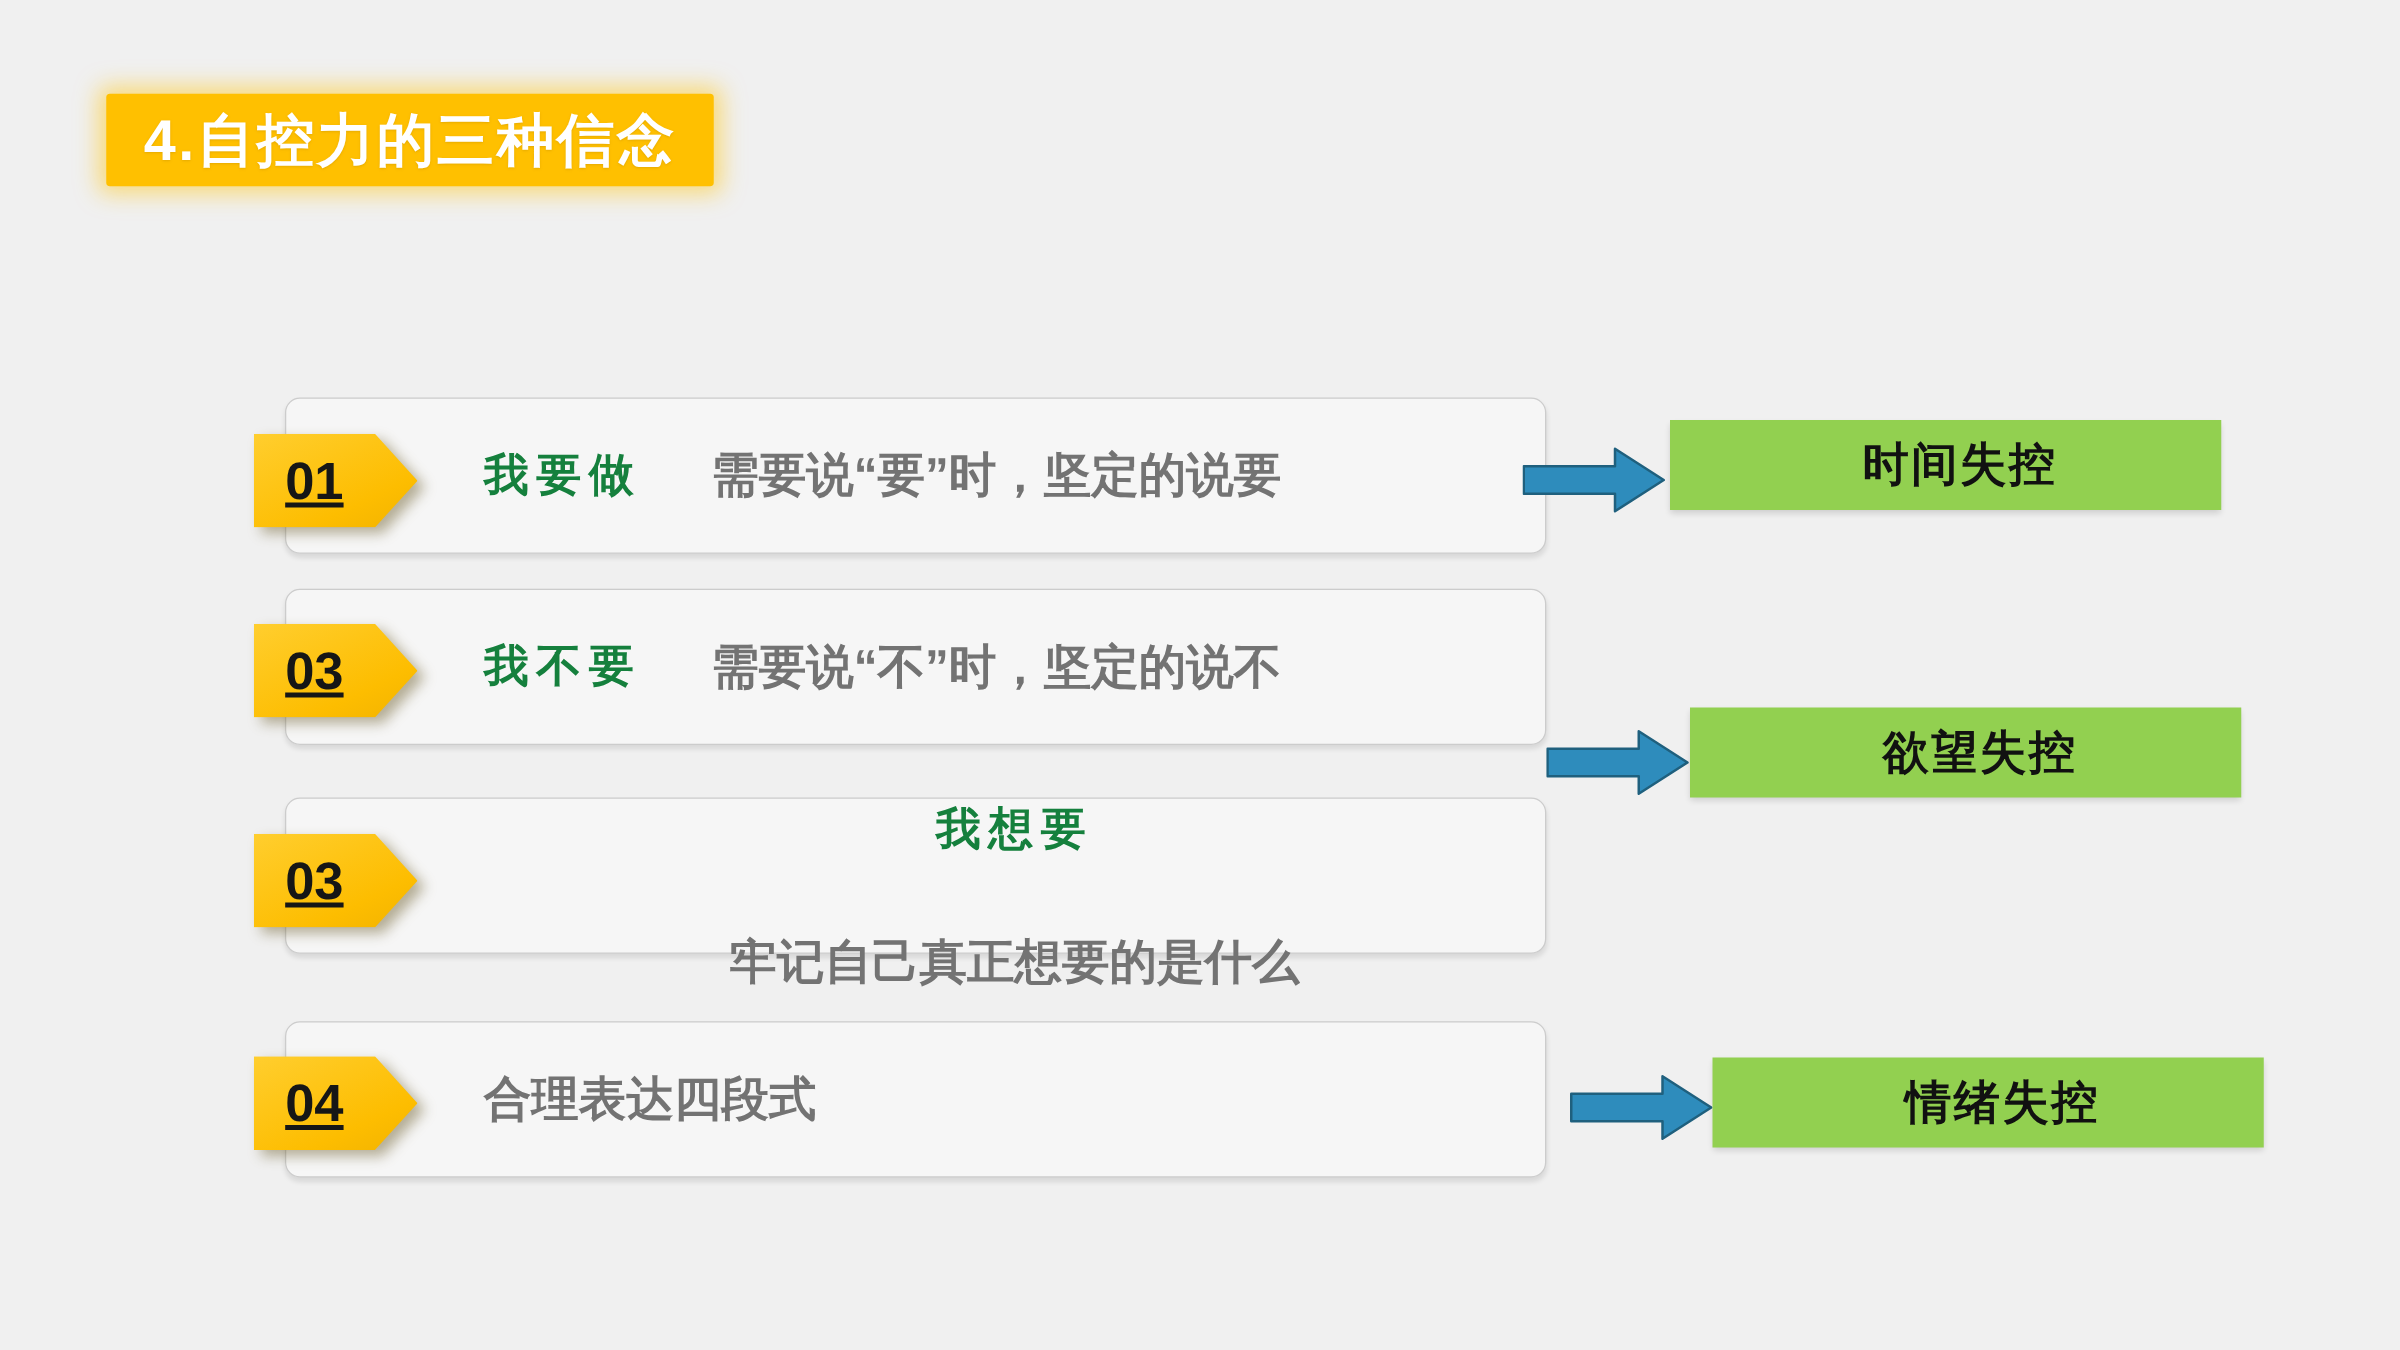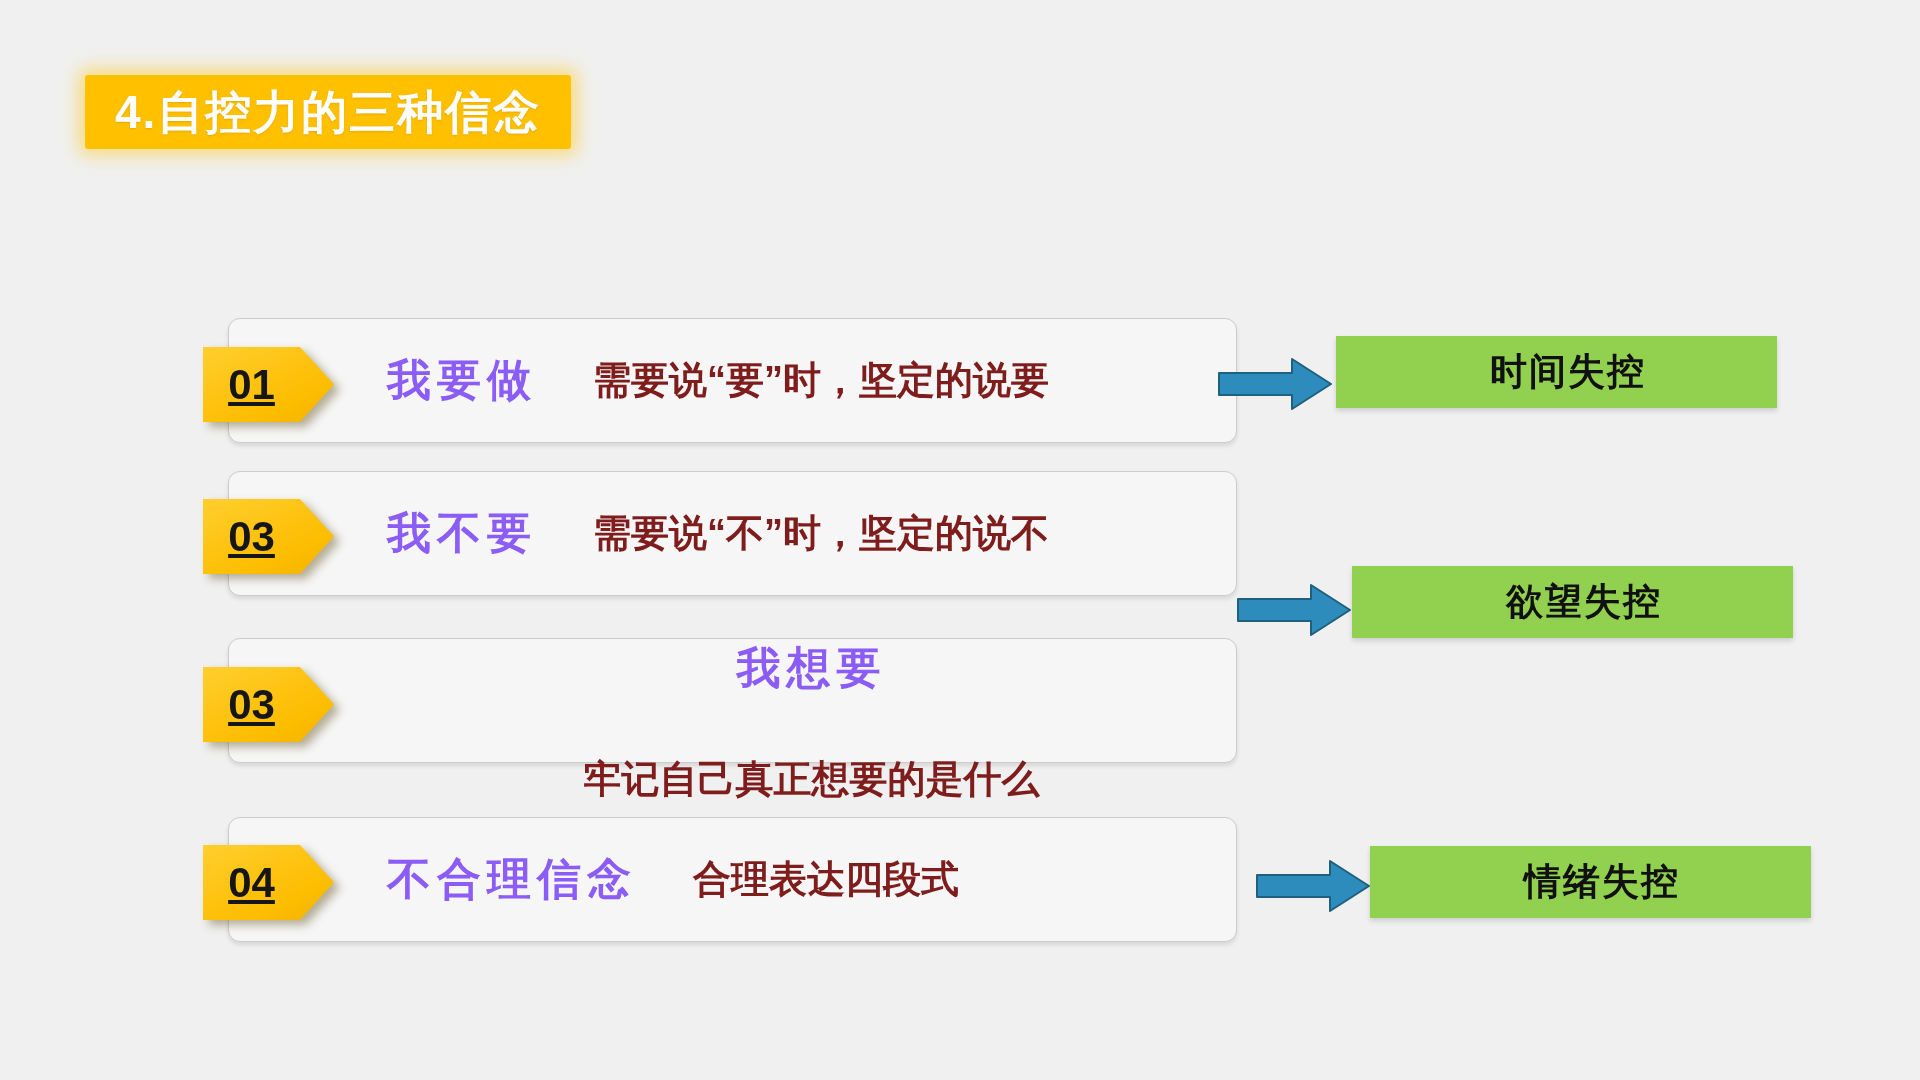--- a/index.html
+++ b/index.html
@@ -44,28 +44,28 @@
     border: 1px solid #cccccc;
     border-radius: 12px;
     box-shadow: 0 3px 4px rgba(0,0,0,0.10);
     display: flex;
     align-items: center;
     padding-left: 158px;
     box-sizing: border-box;
     gap: 56px;
   }
   .card .label {
-    color: #8b5cf6;
-    font-size: 44px;
+    color: #15803d;
+    font-size: 36px;
     font-weight: 700;
     letter-spacing: 6px;
     white-space: nowrap;
   }
   .card .note {
-    color: #7f1d1d;
+    color: #737373;
     font-size: 38px;
     font-weight: 700;
     white-space: nowrap;
   }
 
   
   .badge {
     position: absolute;
     left: 203px;
     width: 131px;
@@ -136,21 +136,20 @@
 
   <div class="card" style="top:638px;flex-direction:column;">
     <span class="label">我想要</span>
     <span class="note">牢记自己真正想要的是什么</span>
   </div>
   <div class="badge-wrap" style="left:0;top:0;">
     <div class="badge" style="top:667px;">03</div>
   </div>
 
   <div class="card" style="top:817px;">
-    <span class="label">不合理信念</span>
     <span class="note">合理表达四段式</span>
   </div>
   <div class="badge-wrap" style="left:0;top:0;">
     <div class="badge" style="top:845px;">04</div>
   </div>
 
   <svg class="arrow" style="left:1218px;top:356px;" viewBox="0 0 116 56">
     <polygon points="1,17 74,17 74,3 113,28 74,53 74,39 1,39" fill="#2E8CBC" stroke="#1F607E" stroke-width="2" stroke-linejoin="round"></polygon>
   </svg>
   <svg class="arrow" style="left:1237px;top:582px;" viewBox="0 0 116 56">

